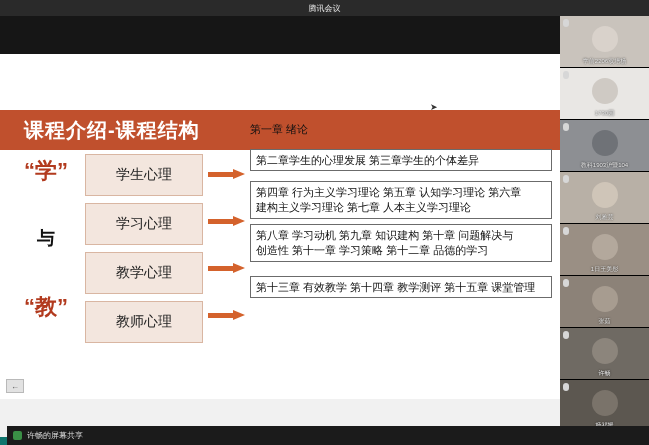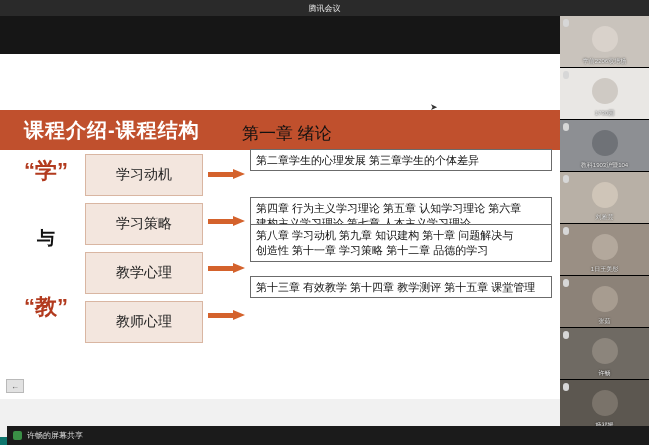--- a/index.html
+++ b/index.html
@@ -144,23 +144,23 @@
     border: 1px solid #6b6b6b;
     box-sizing: border-box;
     font-size: 11px;
     color: #111;
     padding: 3px 5px;
     line-height: 1.35;
     background: #fff;
   }
   .plainrow {
     position: absolute;
-    left: 242px;
+    left: 250px;
     width: 302px;
-    font-size: 17px;
+    font-size: 11px;
     color: #111;
   }
   .slide-bottom {
     position: absolute;
     left: 0; top: 345px;
     width: 560px; height: 38px;
     background: #f1f1f1;
   }
   .slide-ctrl {
     position: absolute;
@@ -264,22 +264,22 @@
         <span class="slide-title">课程介绍-课程结构</span>
       </div>
 
       <div class="big-left">
         <span>“学”</span>
         <span class="mid">与</span>
         <span>“教”</span>
       </div>
 
       <div class="cat-col">
-        <div class="cat-box">学习动机</div>
-        <div class="cat-box">学习策略</div>
+        <div class="cat-box">学生心理</div>
+        <div class="cat-box">学习心理</div>
         <div class="cat-box">教学心理</div>
         <div class="cat-box">教师心理</div>
       </div>
 
       <div class="arrow" style="top:115px">
         <div class="shaft"></div>
           <div class="head"></div>
       </div>
       <div class="arrow" style="top:162px">
         <div class="shaft"></div>
@@ -291,21 +291,21 @@
       </div>
       <div class="arrow" style="top:256px">
         <div class="shaft"></div>
           <div class="head"></div>
       </div>
 
       <div class="plainrow" style="top:68px">第一章 绪论</div>
 
       <div class="rowbox" style="top:95px; height:22px; display:flex; align-items:center;">第二章学生的心理发展  第三章学生的个体差异</div>
 
-      <div class="rowbox" style="top:127px; height:38px; white-space:pre-line;margin-top:16px;">第四章 行为主义学习理论  第五章 认知学习理论 第六章
+      <div class="rowbox" style="top:127px; height:38px; white-space:pre-line;">第四章 行为主义学习理论  第五章 认知学习理论 第六章
 建构主义学习理论 第七章 人本主义学习理论</div>
 
       <div class="rowbox" style="top:222px; height:22px; display:flex; align-items:center;">第十三章 有效教学 第十四章 教学测评 第十五章 课堂管理</div>
 
       <div class="rowbox" style="top:170px; height:38px; white-space:pre-line;">第八章 学习动机 第九章 知识建构 第十章 问题解决与
 创造性 第十一章 学习策略 第十二章 品德的学习</div>
 
 
       <div class="slide-bottom"></div>
     </div>

